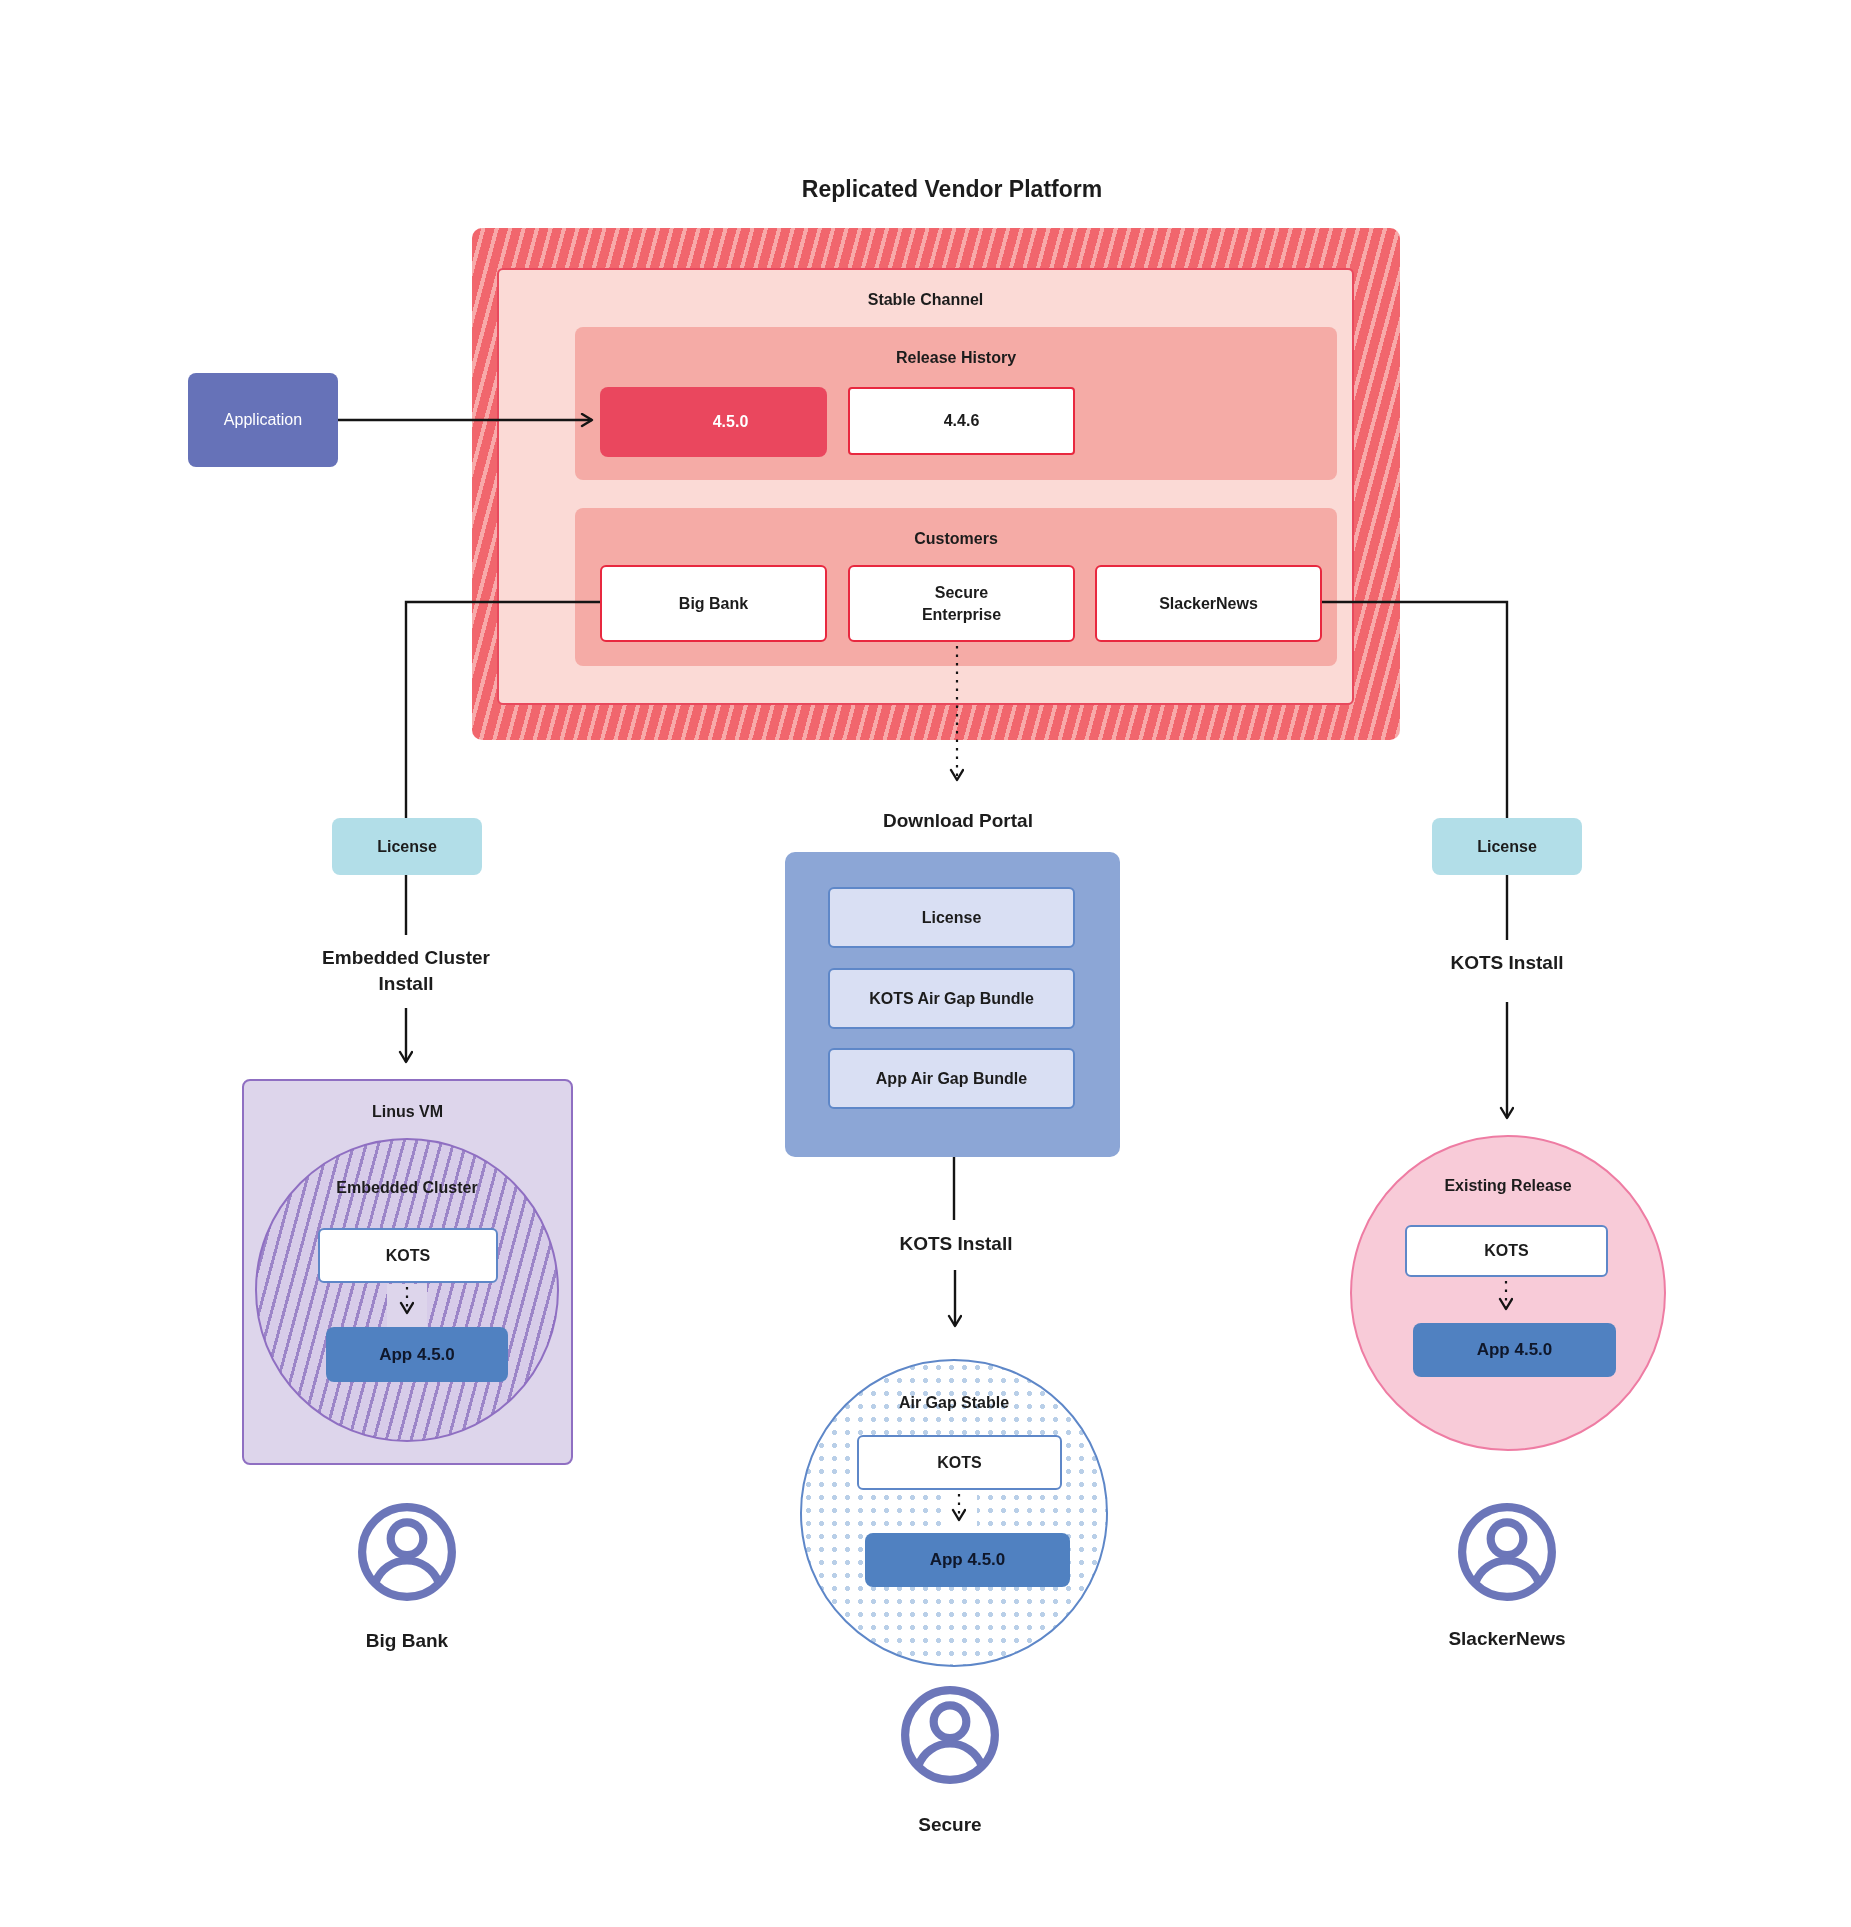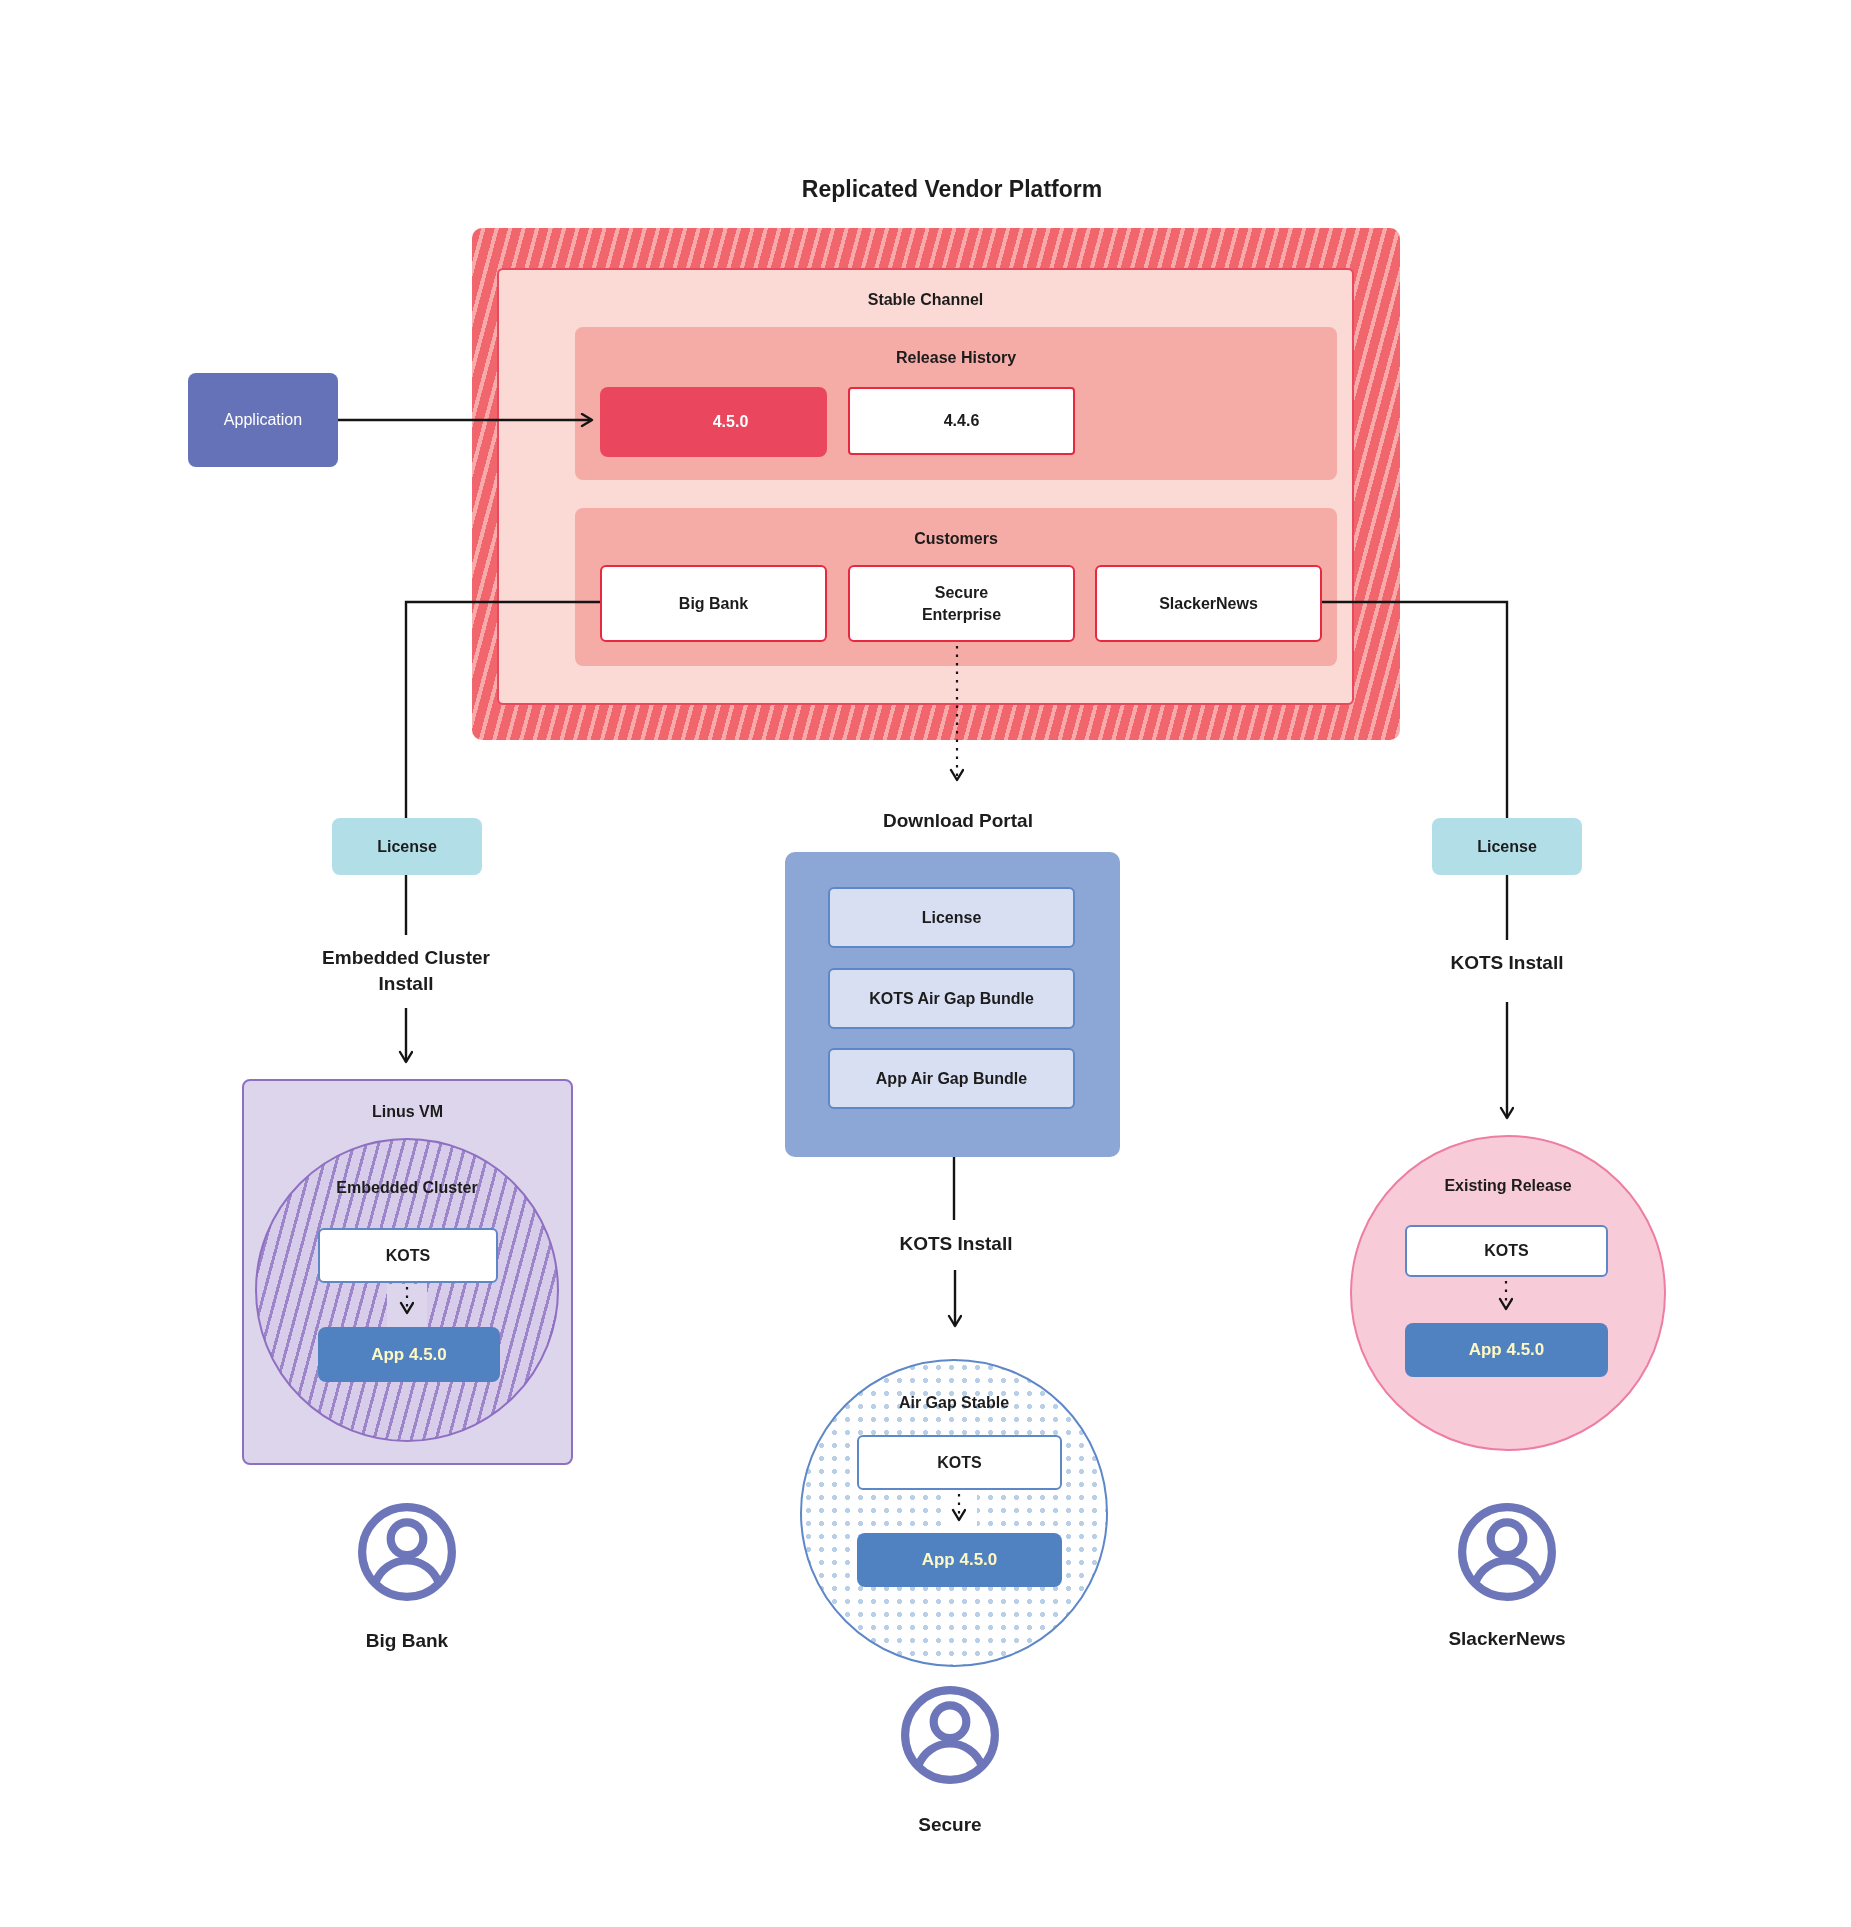--- a/index.html
+++ b/index.html
@@ -65,21 +65,21 @@
     border:2px solid var(--purple-border);border-radius:8px;}
   .linus-label{left:242px;top:1103px;width:331px;font-size:16px;font-weight:600;}
   .ec-circle{left:255px;top:1138px;width:304px;height:304px;border-radius:50%;
     border:2px solid var(--purple-border);
     background:repeating-linear-gradient(105deg,#D7CCE9 0 9px,var(--purple-stripe) 9px 12px);}
   .ec-label{left:257px;top:1179px;width:300px;font-size:16px;font-weight:600;}
   .ec-arrow-bg{left:387px;top:1284px;width:40px;height:44px;background:var(--purple-fill);}
   .kots-box{background:#fff;border:2px solid var(--blue-border);border-radius:6px;
     font-size:16px;font-weight:600;}
   .kots-left{left:318px;top:1228px;width:180px;height:55px;}
-  .app-box{background:var(--app-fill);border-radius:8px;color:#fef9c3;font-size:17px;font-weight:600;}
+  .app-box{background:var(--app-fill);border-radius:8px;color:#0f172a;font-size:17px;font-weight:600;margin-left:8px;}
   .app-left{left:318px;top:1327px;width:182px;height:55px;}
 
   
   .airgap-circle{left:800px;top:1359px;width:308px;height:308px;border-radius:50%;
     border:2px solid var(--blue-border);background-color:#fff;
     background-image:radial-gradient(var(--dot-color) 2.3px,rgba(0,0,0,0) 2.4px);
     background-size:13px 13px;}
   .ag-label{left:804px;top:1394px;width:300px;font-size:16px;font-weight:600;}
   .ag-arrow-bg{left:941px;top:1491px;width:36px;height:42px;background:#fff;}
   .kots-mid{left:857px;top:1435px;width:205px;height:55px;}

